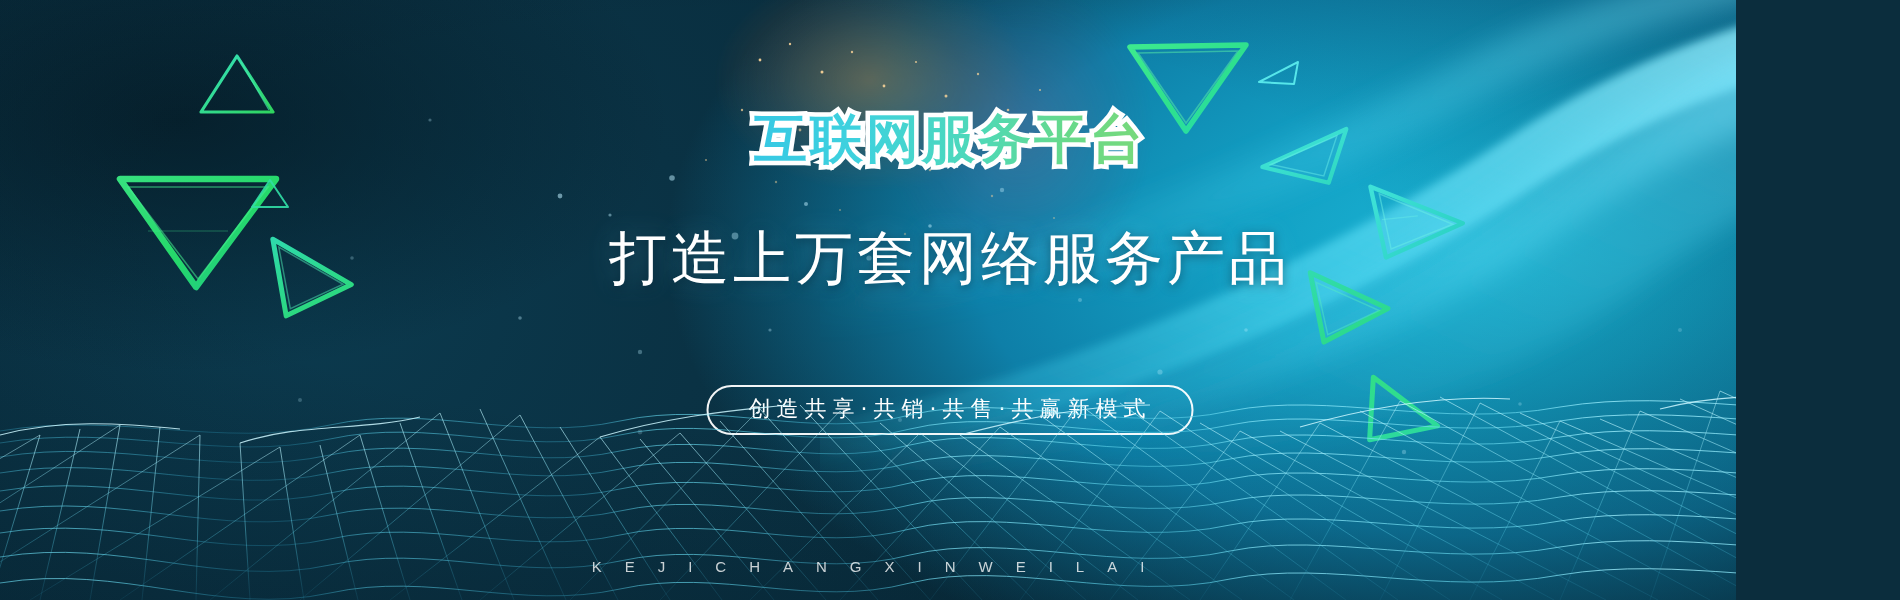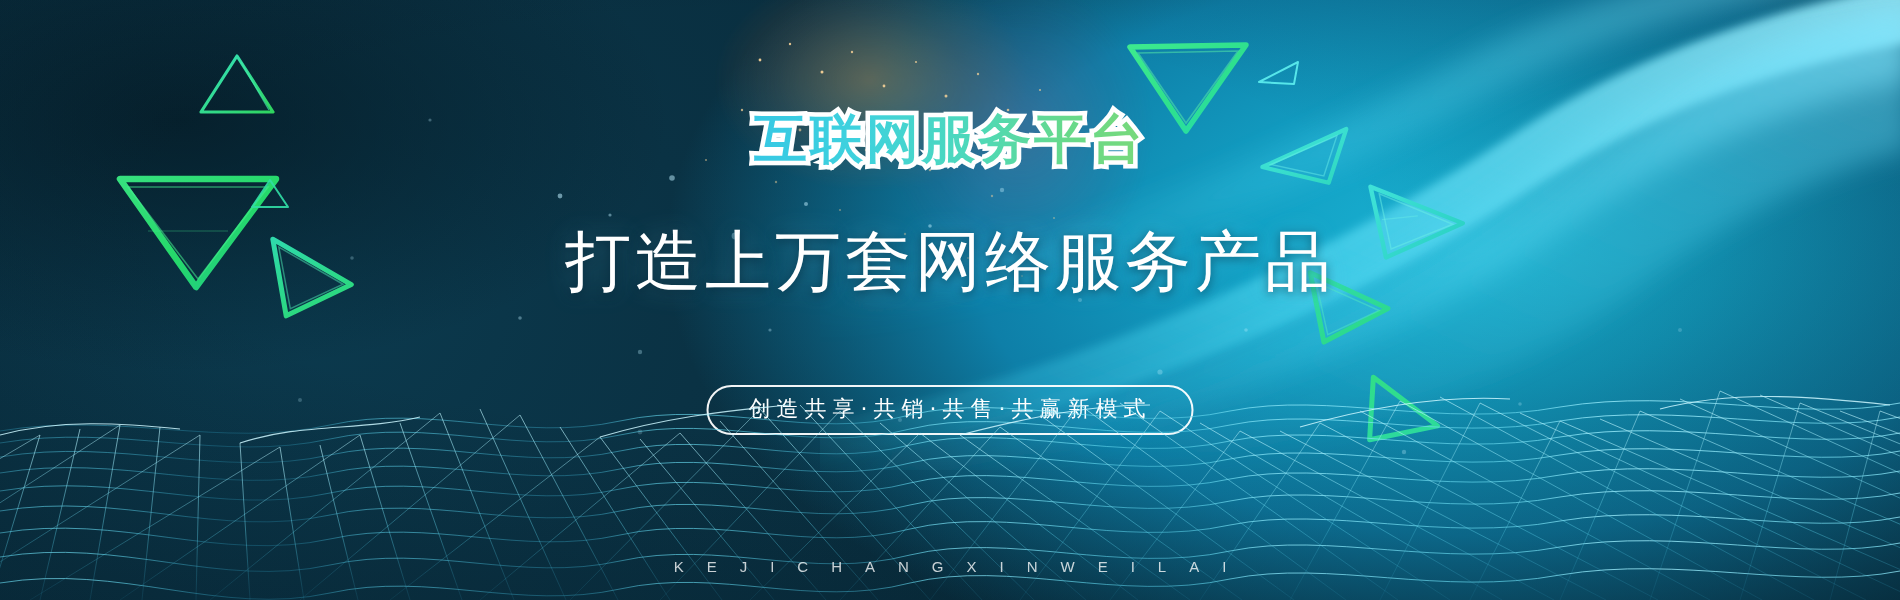--- a/index.html
+++ b/index.html
@@ -1,21 +1,21 @@
 <!DOCTYPE html>
 <html lang="zh"><head>
 <meta charset="utf-8">
 <title>Banner</title>
 <style>
   html,body{margin:0;padding:0;background:#0b2d3d;}
   *{box-sizing:border-box;}
 
   .banner{
     position:relative;
-    width:1900px;height:600px;
+    width:1736px;height:600px;
     overflow:hidden;
     font-family:"Liberation Sans","DejaVu Sans",sans-serif;
     background:#be185d;
   }
 
   
   .bg-base{
     position:absolute;inset:0;
     background:
       radial-gradient(ellipse 1100px 620px at 1480px 250px, #1ab4d4 0%, #13a0c4 22%, #0e7fa8 46%, rgba(12,90,120,0) 74%),
@@ -89,21 +89,21 @@
     font-size:53px;font-weight:bold;letter-spacing:3px;white-space:nowrap;
     color:transparent;
     -webkit-text-stroke:9px #ffffff;
     paint-order:stroke fill;
     z-index:-1;
   }
 
   .headline{
     position:absolute;top:197px;left:50%;transform:translateX(-50%);
     font-family:"DejaVu Serif","Liberation Serif",serif;
-    font-size:66px;
+    font-size:58px;
     font-weight:normal;
     letter-spacing:4px;
     white-space:nowrap;
     color:#ffffff;
     line-height:1;
     text-shadow:0 2px 10px rgba(2,30,45,.55), 0 0 26px rgba(120,225,255,.30);
     margin-top:32px;
   }
 
   .pill{

